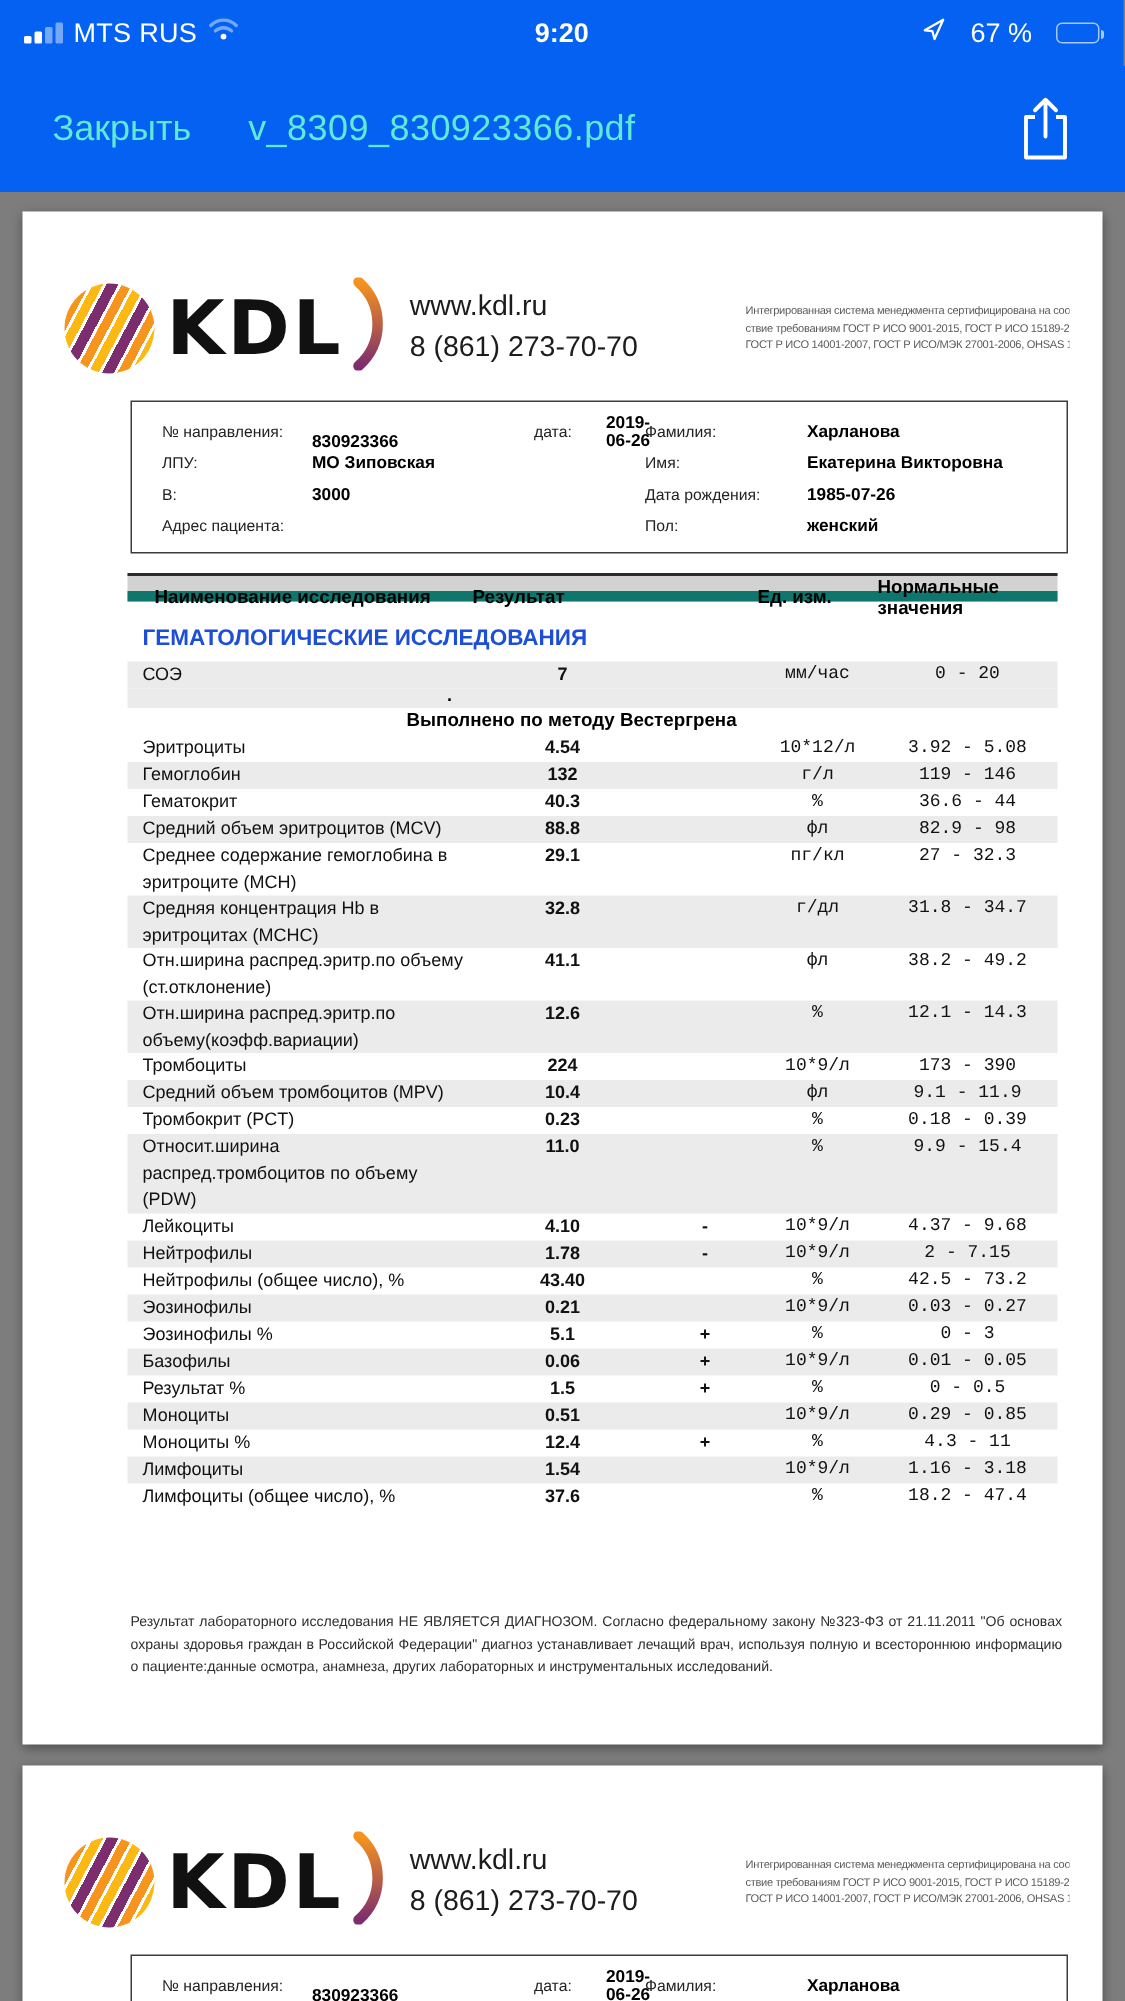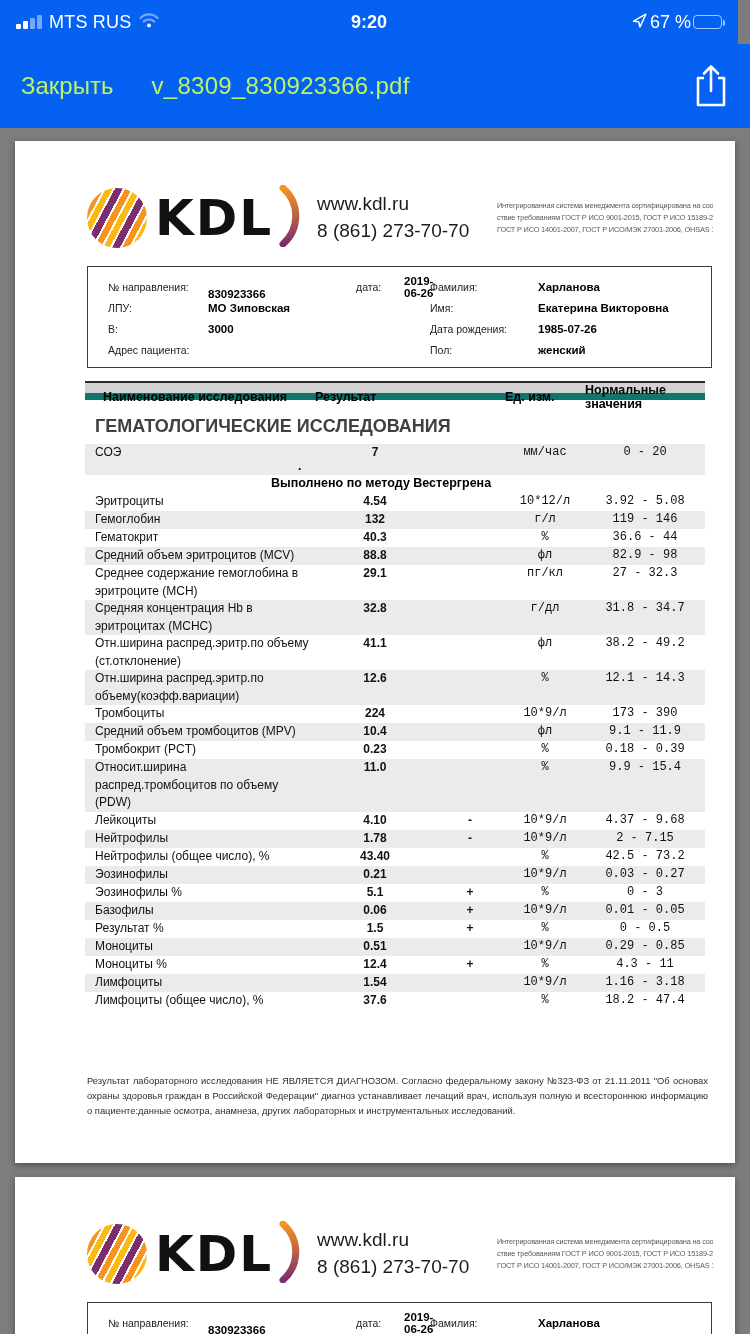--- a/index.html
+++ b/index.html
@@ -1,50 +1,50 @@
 <!DOCTYPE html>
 <html><head>
 <meta charset="utf-8">
 <style>
   * { margin:0; padding:0; box-sizing:border-box; }
   html,body { width:750px; height:1334px; overflow:hidden; }
   body { position:relative; background:#7D7D7D; font-family:"Liberation Sans", sans-serif; }
 
   
-  .status-bar { position:absolute; top:0; left:0; right:12px; height:44px; background:#0561F2;
+  .status-bar { position:absolute; top:0; left:0; right:1px; height:44px; background:#0561F2;
     display:flex; align-items:center; padding:0 16px; color:#fff; z-index:5; }
   .sig-bars { display:flex; align-items:flex-end; gap:2px; margin-right:7px; }
   .sig-bars i { display:block; width:5px; border-radius:1px; background:#fff; }
   .sig-bars i:nth-child(1){height:5px;} .sig-bars i:nth-child(2){height:8px;}
   .sig-bars i:nth-child(3){height:11px; opacity:.45;} .sig-bars i:nth-child(4){height:14px; opacity:.45;}
   .carrier { font-size:18px; letter-spacing:.2px; margin-right:8px; }
   .time { position:absolute; left:50%; transform:translateX(-50%); font-size:18px; font-weight:bold; }
-  .sb-right { margin-left:auto; display:flex; align-items:center; gap:2px; }
+  .sb-right { margin-left:auto; display:flex; align-items:center; gap:16px; }
   .batt-pct { font-size:18px; }
   .battery { position:relative; width:29px; height:14px; border:1px solid rgba(255,255,255,.65);
     border-radius:4px; padding:1.5px; }
   .battery .fill { height:100%; width:64%; background:#fff; border-radius:2px; }
   .battery .nub { position:absolute; right:-4px; top:4px; width:2.5px; height:5.5px;
     background:rgba(255,255,255,.65); border-radius:0 2px 2px 0; }
 
   
   .nav-bar { position:absolute; top:44px; left:0; right:0; height:84px; background:#0561F2;
-    display:flex; align-items:center; padding:0 21px; color:#bef264; z-index:5; }
+    display:flex; align-items:center; padding:0 35px; color:#5eead4; z-index:5; }
   .close-btn { font-size:24px; }
   .file-name { font-size:24px; margin-left:38px; letter-spacing:.3px; }
   .share-btn { margin-left:auto; display:flex; align-items:center; }
 
   
   .page { position:absolute; left:15px; right:15px; background:#fff;
     box-shadow:0 2px 7px rgba(0,0,0,.38); }
   .page-1 { top:141px; height:1022px; }
   .page-2 { top:1177px; height:1022px; }
 
   
-  .pdf-header { display:flex; align-items:center; padding:44px 22px 0 72px; }
+  .pdf-header { display:flex; align-items:center; padding:44px 22px 0 28px; }
   .logo { display:flex; align-items:center; }
   .globe { width:60px; height:60px; border-radius:50%;
     background:repeating-linear-gradient(118deg,#7B2D6E 0 7px,#fff 7px 9px,#F7941E 9px 15px,#fff 15px 17px,#FDB913 17px 23px,#fff 23px 25px); }
   .kdl-word { font-size:50px; font-weight:800; color:#111; letter-spacing:2px; margin-left:8px;
     font-family:"DejaVu Sans", sans-serif; }
   .bracket { margin-left:6px; }
   .contact { margin-left:14px; font-size:19px; color:#1c1c1c; line-height:1.4; white-space:nowrap; }
   .cert { margin-left:auto; width:216px; font-size:7.4px; letter-spacing:-0.2px; line-height:1.6;
     color:#5a5a5a; overflow:hidden; white-space:nowrap; }
 
@@ -59,21 +59,21 @@
   .pvalue { font-weight:bold; font-size:11.5px; color:#000; }
   .pvalue.w1 { width:148px; flex:none;margin-top:14px; }
 
   
   .ltable { margin:13px 15px 0 70px; width:620px; }
   .lt-header { display:grid; grid-template-columns:230px 120px 70px 80px 120px;
     background:#D2D2D2; border-top:2px solid #2b2b2b; border-bottom:7px solid #0f766e;
     font-weight:bold; font-size:12.5px; height:19px; align-items:center; color:#000; }
   .lt-header .h-name { padding-left:18px; }
   .lt-header .h-mid, .lt-row .c-mid { }
-  .lt-section { font-weight:bold; font-size:18px; padding:16px 0 7px 10px; color:#404040; }
+  .lt-section { font-weight:bold; font-size:15px; padding:16px 0 7px 10px; color:#1d4ed8; }
   .lt-row { display:grid; grid-template-columns:230px 120px 70px 80px 120px;
     font-size:12px; line-height:17.5px; align-items:start; min-height:18px; color:#111; }
   .lt-row .c-name { padding-left:10px; padding-right:6px; }
   .lt-row .c-result { text-align:center; font-weight:bold; }
   .lt-row .c-flag { text-align:center; font-weight:bold; }
   .lt-row .c-unit, .lt-row .c-range { text-align:center;font-family:Liberation Mono, monospace; }
   .shaded { background:#EBEBEB; }
   .lt-dot { height:13px; line-height:9px; padding-left:213px; font-weight:bold; font-size:12px; }
   .lt-method { height:18px; line-height:17px; padding-left:186px; font-weight:bold; font-size:12.5px; color:#000; }
 

